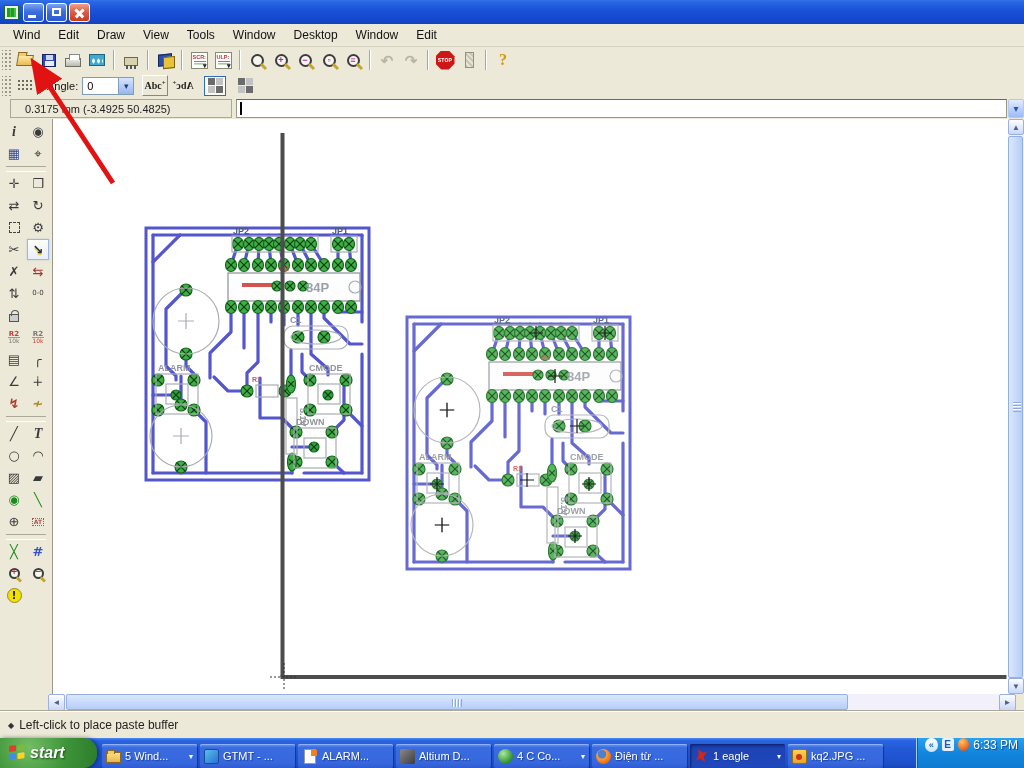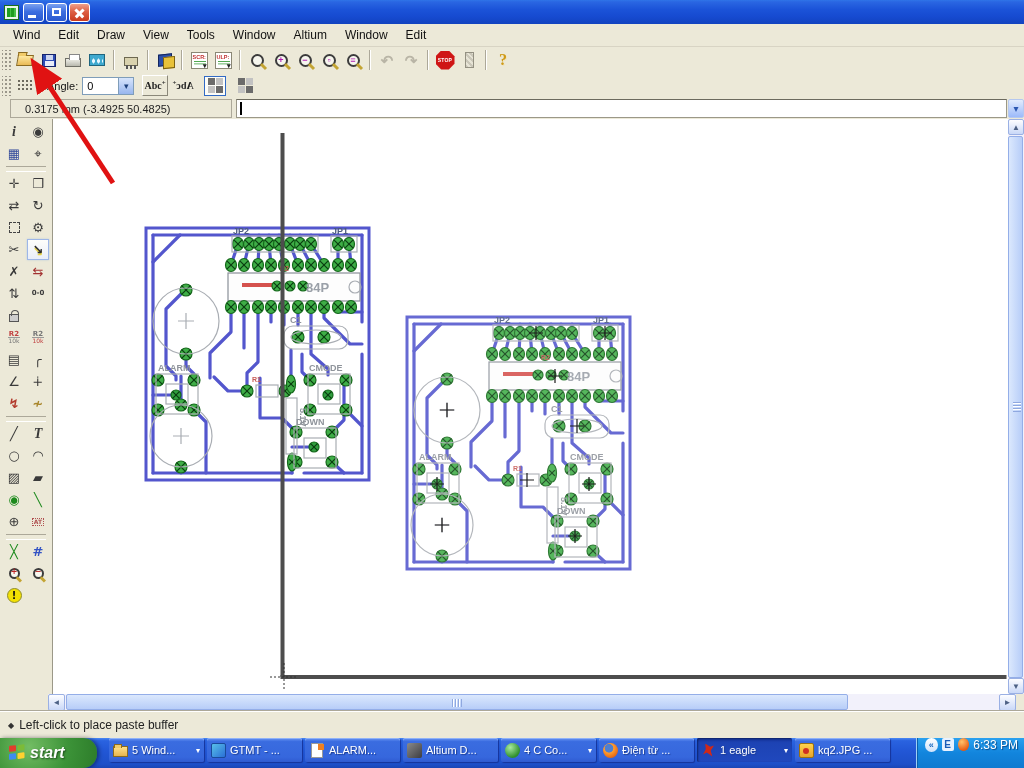--- a/index.html
+++ b/index.html
@@ -101,21 +101,21 @@
   .main{position:absolute;left:0;top:119px;width:1024px;height:575px}
   .palette{position:absolute;left:0;top:0;width:52px;height:575px;background:#ece9d8;padding-top:2px}
   .prow{display:flex;justify-content:center;gap:2px;height:22px}
   .pbtn{width:22px;height:21px;display:flex;align-items:center;justify-content:center}
   .pbtn.pactive{border:1px solid #9db6e8;background:linear-gradient(180deg,#fdfdfa,#e9eef9);box-shadow:0 0 2px #bcd}
   .psep{height:6px;margin:1px 6px;border-top:1px solid #aca899;border-bottom:1px solid #fff}
   .pi{font-family:"DejaVu Sans",sans-serif;font-size:13px;line-height:1;color:#3a3a3a;position:relative;display:flex;align-items:center;justify-content:center}
   .pser{font-family:"Liberation Serif",serif;font-weight:700;font-style:italic;font-size:14px}
   .pblue{color:#32499b} .pvia{color:#1d8a1d} .pred{color:#a33131} .pauto{color:#3353c4;font-weight:700}
   .proute{color:#b33c2e;font-weight:700} .prip{color:#a8852a;font-weight:700}
-  .pbold{font-weight:700} .ptiny{font-size:7px;font-weight:700}
+  .pbold{font-weight:700} .ptiny{font-size:7px;font-weight:400}
   .ppaste{color:#2d2d2d;font-weight:700;text-shadow:0 2px 0 #e8d44a}
   .pgroup{width:11px;height:11px;border:1px dashed #444}
   .plock{width:10px;height:8px;background:#cdcdcd;border:1px solid #555;position:relative;margin-top:5px}
   .plock::before{content:"";position:absolute;left:1px;top:-5px;width:6px;height:5px;border:1.5px solid #555;border-bottom:none;border-radius:4px 4px 0 0}
   .prk{flex-direction:column;line-height:.9}
   .prk b{font-size:7px;color:#c04040;font-style:normal}
   .prk i{font-size:6px;color:#777;font-style:normal;border-top:1px solid #999}
   .prk.pv b{color:#777}.prk.pv i{color:#c04040}
   .pattr{font-size:6px;font-weight:700;color:#b05050;border:1px dotted #b05050;padding:0 1px}
   .pwarn{width:15px;height:15px;border-radius:50%;background:#f3e103;border:1px solid #8f8c30;color:#111;font-size:10px;font-weight:700}
@@ -158,21 +158,21 @@
   .statusbar{position:absolute;left:0;top:711px;width:1024px;height:27px;background:#ece9d8;
     border-top:1px solid #fff;box-shadow:0 -1px 0 #aca899;font-size:12px;color:#222;display:flex;align-items:center;padding-left:8px}
   .sbullet{font-size:8px;margin-right:5px;color:#333}
 
   
   .taskbar{position:absolute;left:0;top:738px;width:1024px;height:30px;
     background:linear-gradient(180deg,#4a89f4 0%,#2a63e0 9%,#2257d6 42%,#1d4fc8 88%,#1a46b4 100%);display:flex;align-items:stretch}
   .startbtn{width:97px;height:30px;border-radius:0 14px 14px 0;position:relative;display:flex;align-items:center;padding-left:8px;gap:4px;
     background:radial-gradient(circle at 30% 30%,#73bd64,#3c9338 55%,#2d7c2a);box-shadow:2px 0 4px rgba(0,0,20,.45)}
   .startbtn .stext{color:#fff;font-weight:700;font-style:italic;font-size:16px;text-shadow:1px 1px 2px #1b4a18}
-  .tasks{flex:1;display:flex;align-items:flex-start;gap:3px;padding:0 12px;overflow:hidden}
+  .tasks{flex:1;display:flex;align-items:flex-end;gap:3px;padding:0 5px;overflow:hidden}
   .task{width:95px;height:24px;border-radius:2px;display:flex;align-items:center;gap:4px;padding:0 4px;color:#fff;font-size:11px;
     background:linear-gradient(180deg,#6b97f5,#3a6ce0 15%,#3667dd 80%,#2f5bd0);box-shadow:inset 0 1px 0 #8fb2f8,1px 1px 1px #16349a}
   .task.active{background:linear-gradient(180deg,#16349b,#1d43b4 20%,#2048bd);box-shadow:inset 1px 1px 2px #0d2268}
   .task .tlab{flex:1;white-space:nowrap;overflow:hidden;text-shadow:1px 1px 1px #1c3c90}
   .tarrow{font-size:8px}
   .ticon{width:15px;height:15px;flex:none;position:relative}
   .ti-folder{background:linear-gradient(180deg,#ffe08a,#e7b54e);border:1px solid #8a6a20;height:11px;margin-top:3px;position:relative}
   .ti-folder::before{content:"";position:absolute;left:0;top:-3px;width:6px;height:3px;background:#f2cc6a;border:1px solid #8a6a20;border-bottom:none}
   .ti-app-blue{background:linear-gradient(135deg,#58c0e8,#2a6fd6);border-radius:2px;border:1px solid #1a4a9a}
   .ti-doc-orange{background:#fff;border:1px solid #999;width:12px;margin:0 2px}
@@ -217,21 +217,21 @@
   </span>
 </div>
 
 <div class="menubar" id="menubar">
     <span class="mitem">Wind</span>
     <span class="mitem">Edit</span>
     <span class="mitem">Draw</span>
     <span class="mitem">View</span>
     <span class="mitem">Tools</span>
     <span class="mitem">Window</span>
-    <span class="mitem">Altium</span>
+    <span class="mitem">Desktop</span>
     <span class="mitem">Window</span>
     <span class="mitem">Edit</span>
   </div>
 
 <div class="tbar tb1">
   <span class="handle"></span>
   <span class="tbtn">
       <span class="i-open"></span>
     </span>
   <span class="tbtn">

